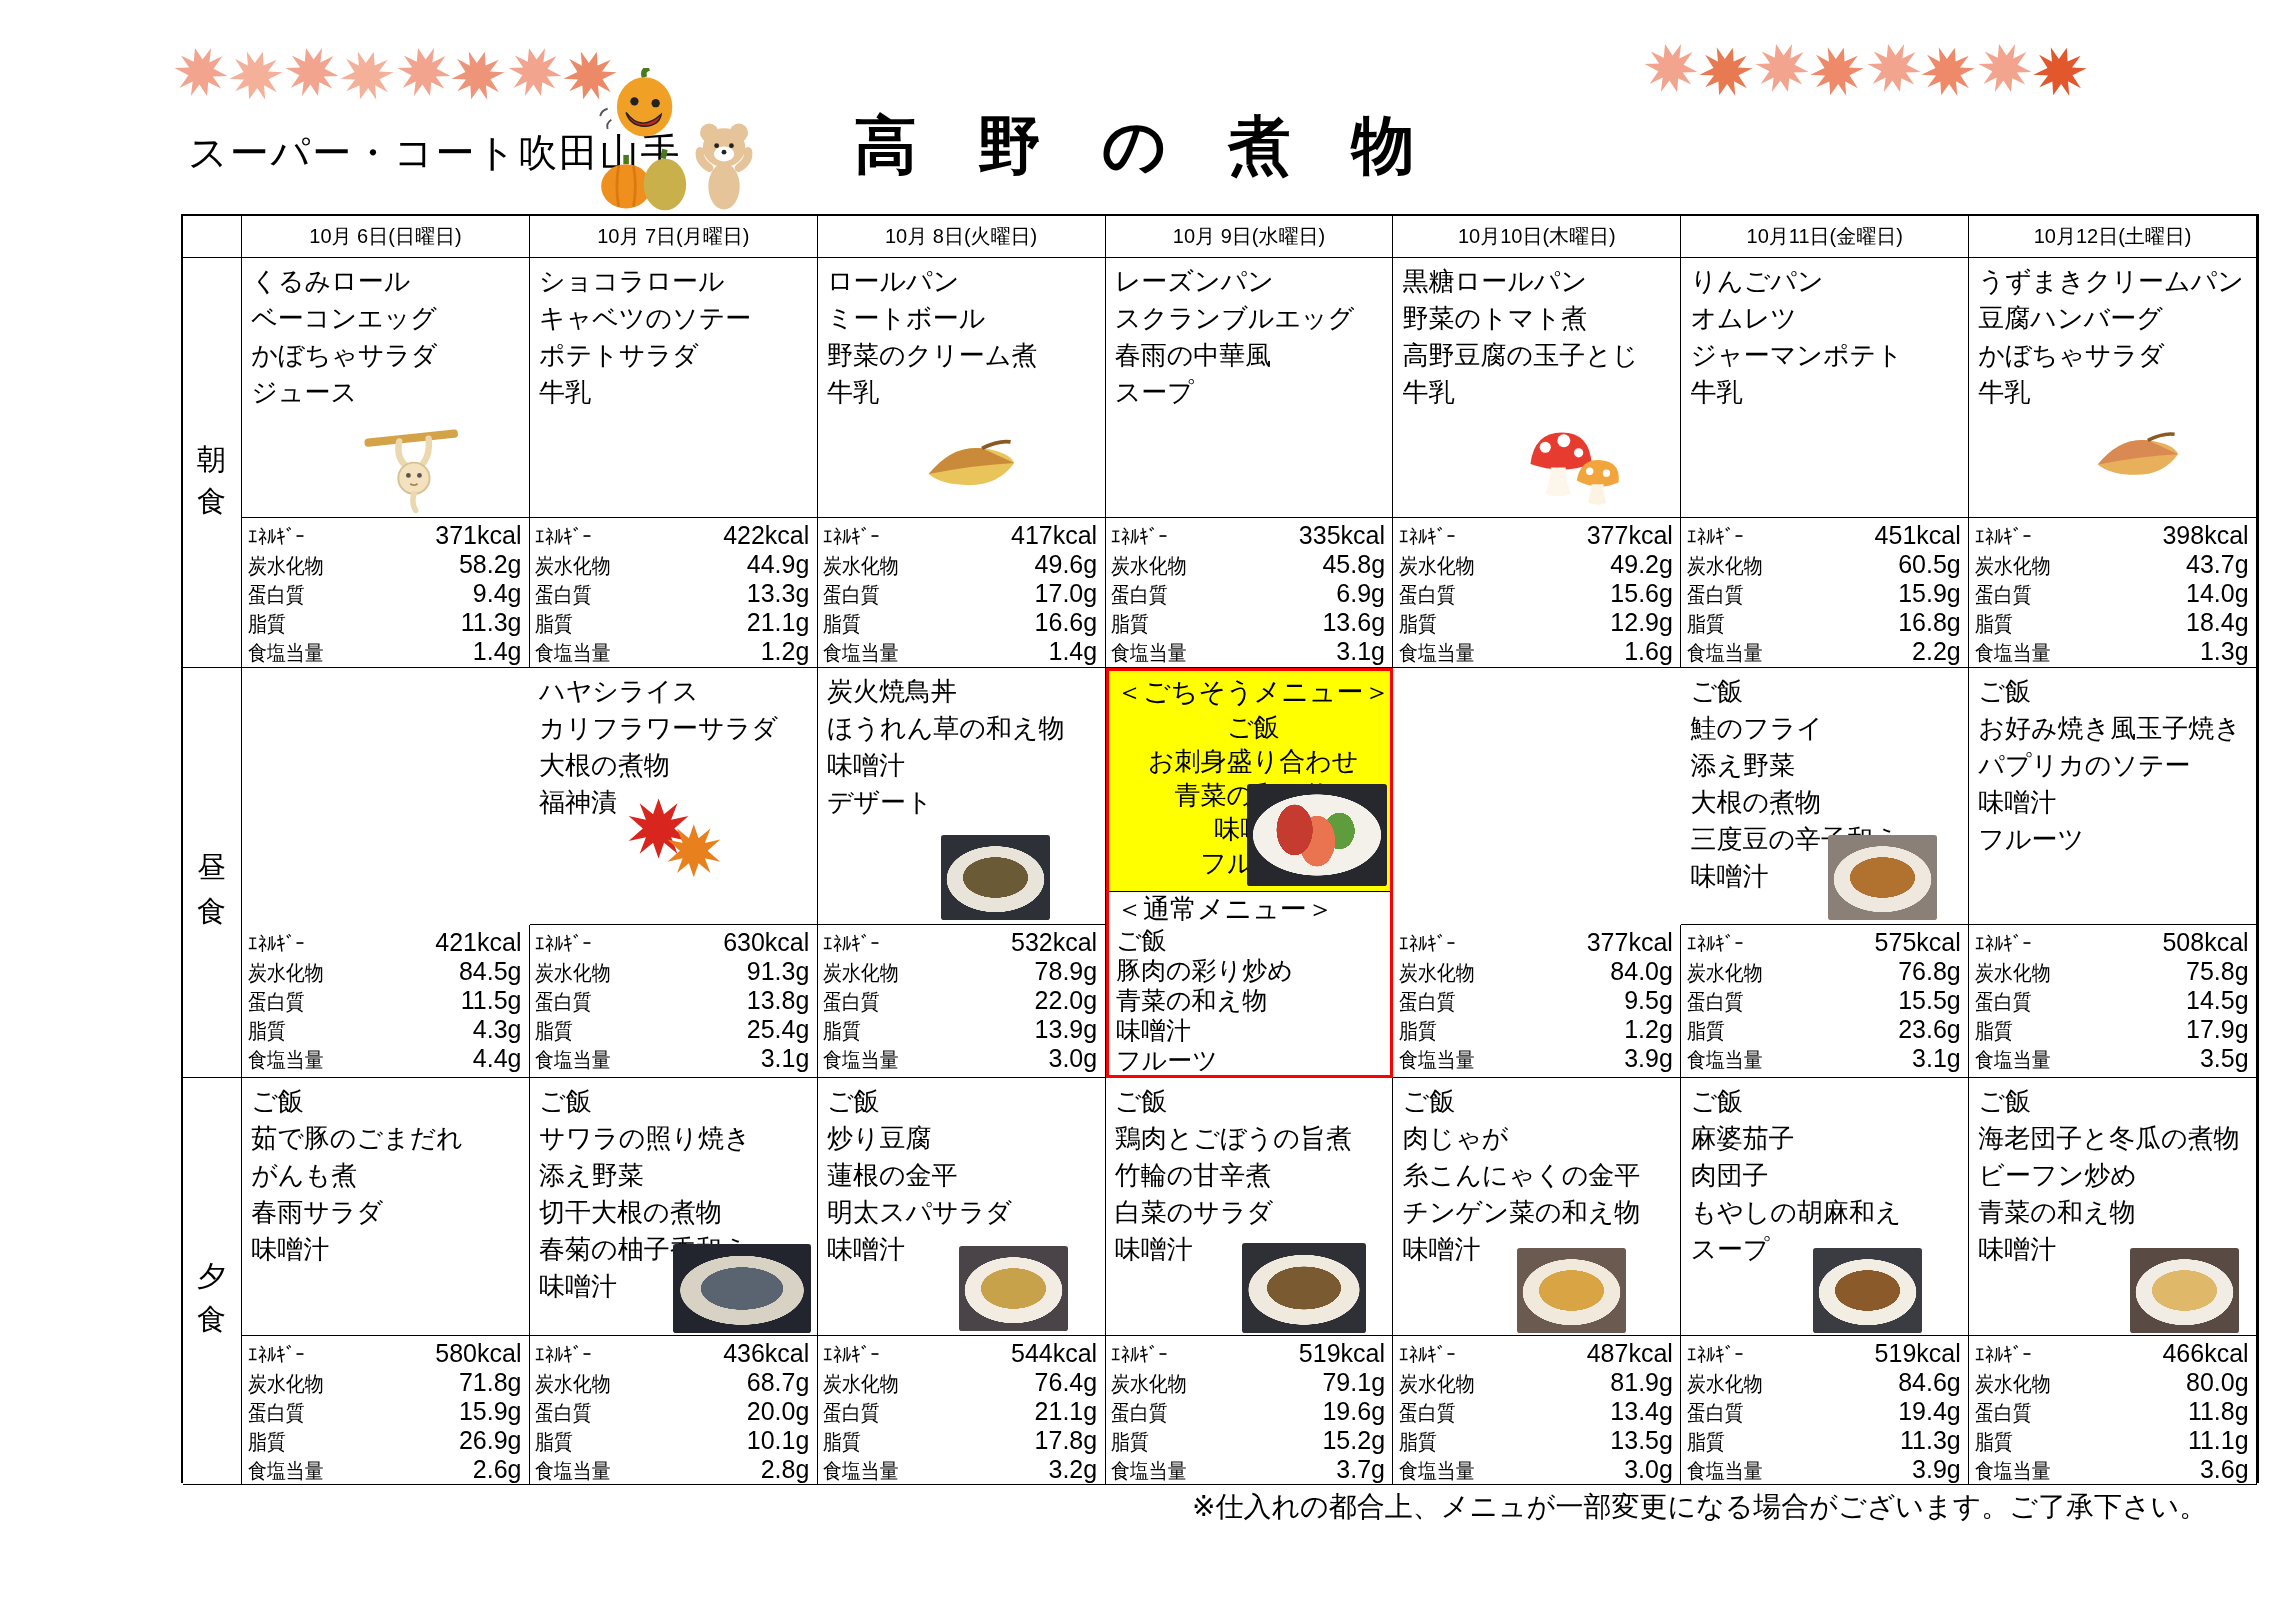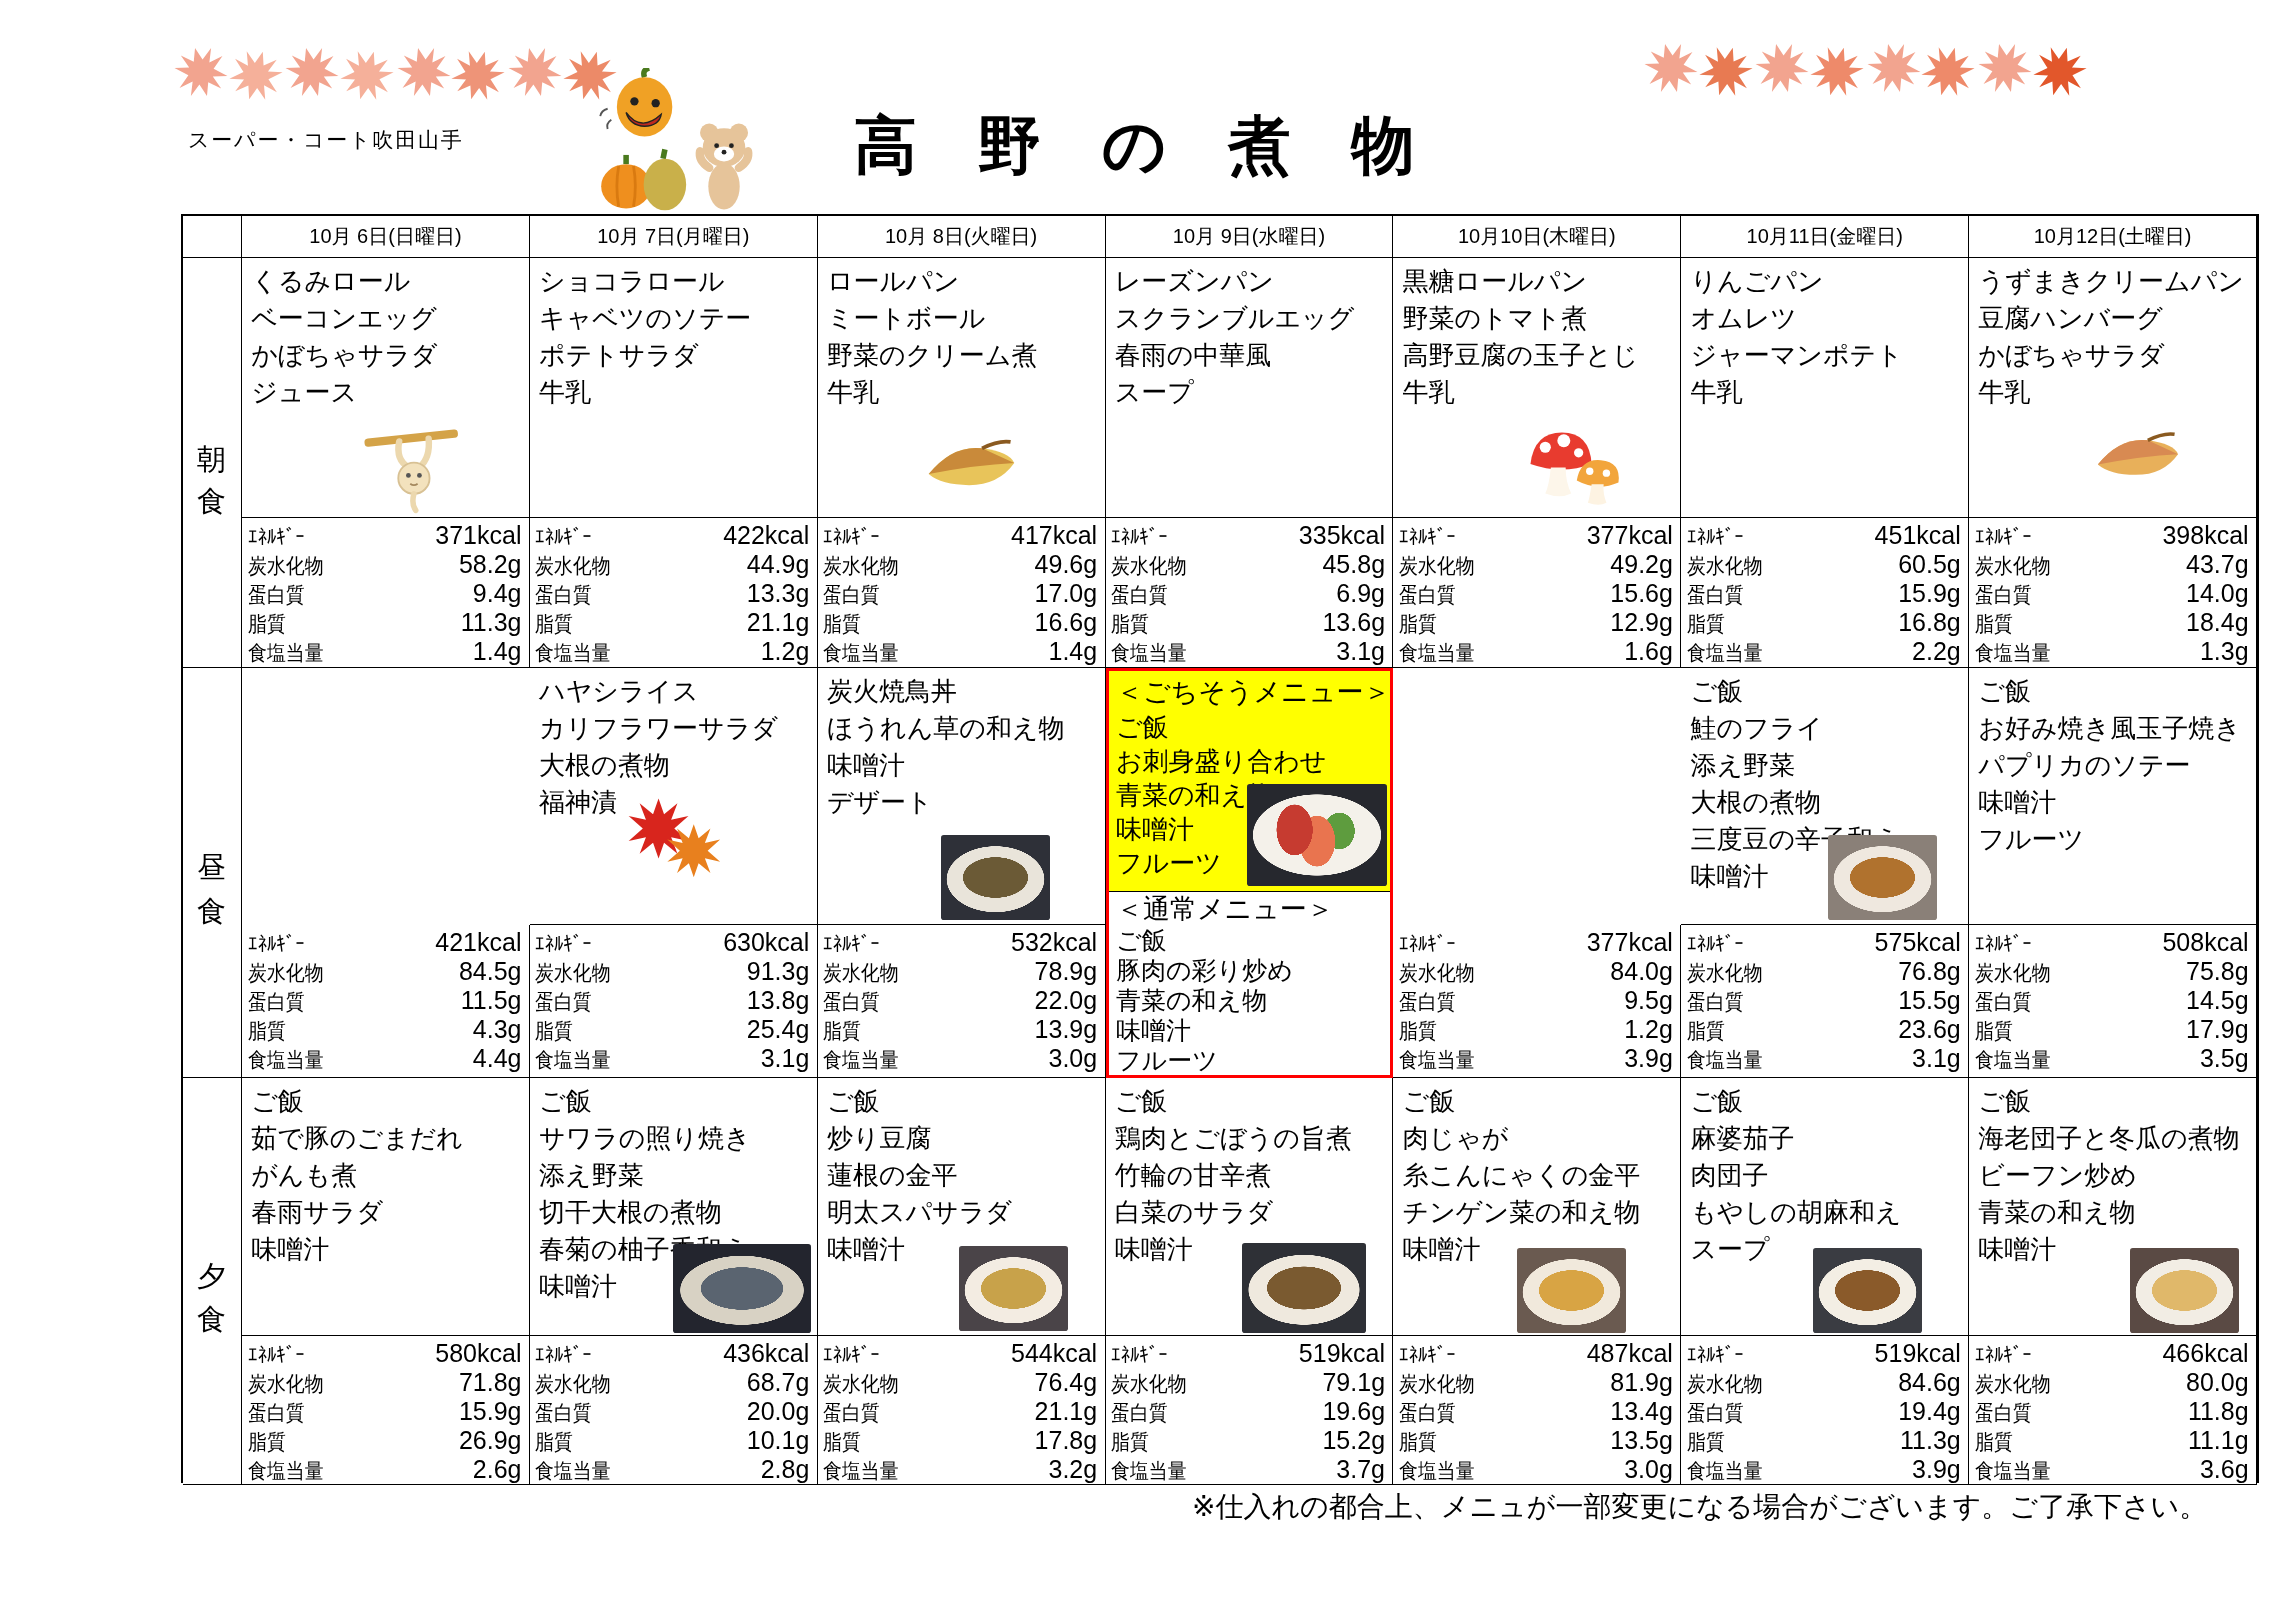--- a/index.html
+++ b/index.html
@@ -1,20 +1,20 @@
 <!DOCTYPE html>
 <html style="font-size:14.8px"><head>
 <meta charset="utf-8">
 <style>
   * { margin:0; padding:0; box-sizing:border-box; }
   html,body { width:2289px; height:1619px; background:#fff; color:#000;
     font-family:"Liberation Sans","DejaVu Sans",sans-serif; position:relative; overflow:hidden; }
 
   
-  .facility { position:absolute; left:188px; top:126px; font-size:21px; letter-spacing:1.8px; }
+  .facility { position:absolute; left:188px; top:126px; font-size:39px; letter-spacing:1.8px; }
   .page-title { position:absolute; left:854px; top:103px; font-size:63px; font-weight:700; letter-spacing:61px; white-space:nowrap; }
   .leaves { position:absolute; display:flex; gap:3.7px; }
   .leaves.left  { left:175px; top:46px; }
   .leaves.right { left:1645px; top:42px; }
   .leaf { width:52px; height:52px; }
   .leaves .leaf:nth-child(odd)  { transform:rotate(-14deg); }
   .leaves .leaf:nth-child(even) { transform:rotate(16deg) translateY(3.7px); }
   .deco-cluster { position:absolute; left:591px; top:68px; }
 
   
@@ -27,21 +27,21 @@
   .meal-label { display:flex; align-items:center; justify-content:center; }
   .meal-label span { writing-mode:vertical-rl; text-orientation:upright; font-size:29px; letter-spacing:42px; font-weight:500; }
   .items { white-space:pre-line; font-size:26px; line-height:37px; padding:4.6px 3.7px 0 9.2px; }
   .nut { padding-top:2.8px;text-align:center; }
   .nr { display:flex; justify-content:space-between; align-items:baseline; height:29px; padding:0 7.4px 0 5.5px; }
   .nl { font-size:21px; transform:scaleX(.9); transform-origin:left center; white-space:nowrap; }
   .nv { font-size:25px; white-space:nowrap; }
 
   
   .special { border:3.7px solid #f00; display:flex; flex-direction:column; }
-  .feast { height:242px; background:#ffff00; border-bottom:1.8px solid #000; position:relative; padding:3.7px 0 0 7.4px; }
+  .feast { height:242px; background:#ffff00; border-bottom:1.8px solid #000; position:relative; padding:3.7px 0 0 7.4px;text-align:center; }
   .feast-title { font-size:27px; line-height:35px; white-space:nowrap; }
   .feast .items { line-height:34px; font-size:26px; padding:0; }
   .normal { flex:1; padding:1.8px 0 0 7.4px; position:relative; }
   .normal-title { font-size:27px; line-height:31px; white-space:nowrap; }
   .normal .items { line-height:30px; font-size:25px; padding:0; }
 
   
   .photo { position:absolute; width:109px; height:85px; border-radius:2.8px;
     background:
       radial-gradient(ellipse 30% 24% at 50% 50%, var(--food,#b9893c) 0 99%, transparent 100%),

